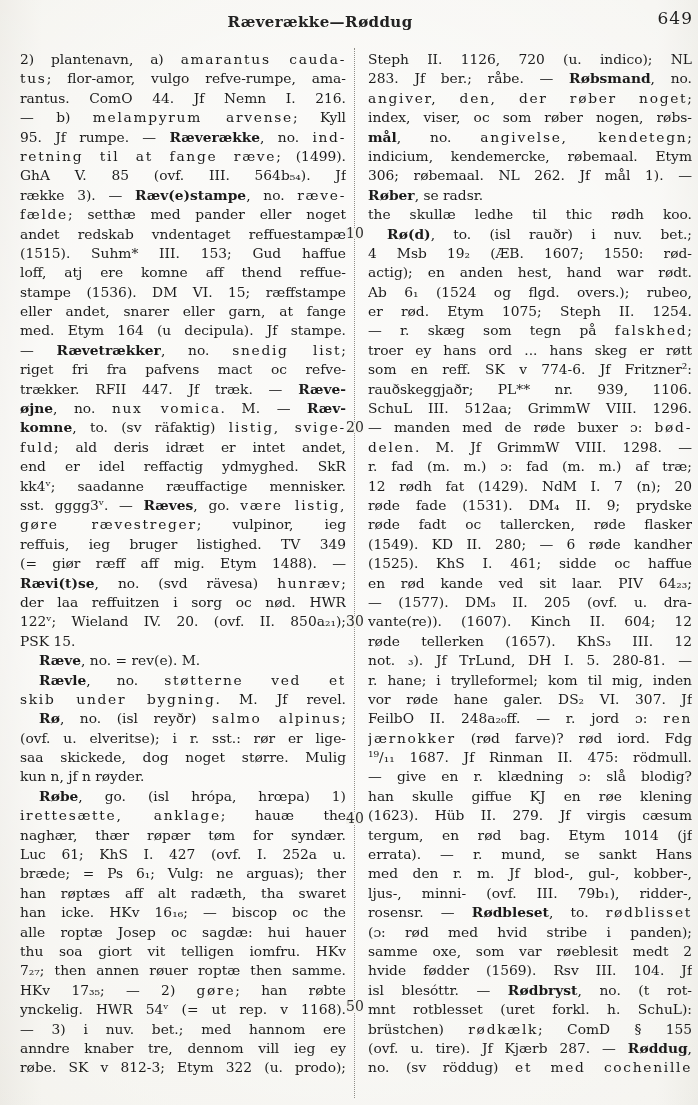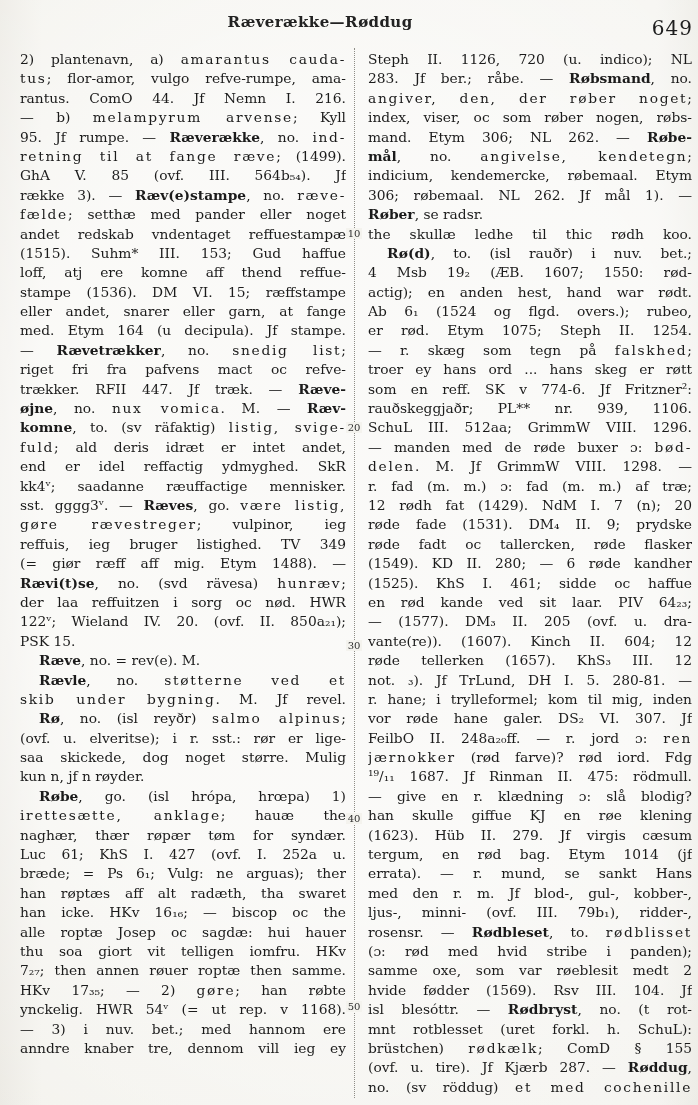--- a/index.html
+++ b/index.html
@@ -13,57 +13,57 @@
     font-family:"DejaVu Serif","Liberation Serif",serif;
     color:#1b1b1b;
     overflow:hidden;
   }
   .running-title{
     position:absolute;top:13px;left:0;width:640px;
     text-align:center;font-size:15px;font-weight:bold;
     letter-spacing:0.4px;color:#222;
   }
   .page-number{
-    position:absolute;top:16px;right:5px;
-    font-size:20px;color:#1e1e1e;letter-spacing:1px;
+    position:absolute;top:8px;right:5px;
+    font-size:17px;color:#1e1e1e;letter-spacing:1px;
   }
   .col{position:absolute;top:50px;}
   .col-left{left:20px;width:326px;}
   .col-right{left:368px;width:324px;}
   .line{
     height:19.4px;line-height:19.4px;font-size:13.8px;
     text-align:justify;text-align-last:justify;
     overflow:hidden;white-space:normal;
   }
   .line.nj{text-align-last:left;}
   .line.ind{padding-left:19px;}
   .line span.b{font-weight:bold;}
   .line span.sp{letter-spacing:1.7px;}
   .gutter-rule{
     position:absolute;left:354px;top:48px;height:1050px;width:0;
     border-left:1px dotted #8e8d86;
   }
   .gnum{
     position:absolute;left:346px;width:16px;text-align:center;
-    font-size:10px;line-height:11px;color:#2e2e2e;
+    font-size:14px;line-height:11px;color:#2e2e2e;
     background:#f4f3ee;
   }
 </style>
 </head>
 <body>
 
 <div class="page">
   <div class="running-title">Ræverække—Røddug</div>
   <div class="page-number">649</div>
 
   <div class="gutter-rule"></div>
   <div id="gutter-nums">
       <div class="gnum" style="top: 228px;">10</div>
       <div class="gnum" style="top: 422px;">20</div>
-      <div class="gnum" style="top: 616px; margin-top: 24px;">30</div>
+      <div class="gnum" style="top: 616px;">30</div>
       <div class="gnum" style="top: 813px;">40</div>
       <div class="gnum" style="top: 1001px;">50</div>
     </div>
 
   <div class="col col-left" id="col-left">
       <div class="line"><span>2) plantenavn, a) </span><span class="sp">amarantus cauda-</span></div>
       <div class="line"><span class="sp">tus</span><span>; flor-amor, vulgo refve-rumpe, ama-</span></div>
       <div class="line"><span>rantus. ComO 44. Jf Nemn I. 216.</span></div>
       <div class="line"><span>— b) </span><span class="sp">melampyrum arvense</span><span>; Kyll</span></div>
       <div class="line"><span>95. Jf rumpe. — </span><span class="b">Ræverække</span><span>, no. </span><span class="sp">ind-</span></div>
@@ -107,27 +107,27 @@
       <div class="line"><span>bræde; = Ps 6₁; Vulg: ne arguas); ther</span></div>
       <div class="line"><span>han røptæs aff alt radæth, tha swaret</span></div>
       <div class="line"><span>han icke. HKv 16₁₆; — biscop oc the</span></div>
       <div class="line"><span>alle roptæ Josep oc sagdæ: hui hauer</span></div>
       <div class="line"><span>thu soa giort vit telligen iomfru. HKv</span></div>
       <div class="line"><span>7₂₇; then annen røuer roptæ then samme.</span></div>
       <div class="line"><span>HKv 17₃₅; — 2) </span><span class="sp">gøre</span><span>; han røbte</span></div>
       <div class="line"><span>ynckelig. HWR 54ᵛ (= ut rep. v 1168).</span></div>
       <div class="line"><span>— 3) i nuv. bet.; med hannom ere</span></div>
       <div class="line"><span>anndre knaber tre, dennom vill ieg ey</span></div>
+      <div class="line"><span>røbe. SK v 812-3; Etym 322 (u. prodo);</span></div>
     </div>
   <div class="col col-right" id="col-right">
       <div class="line"><span>Steph II. 1126, 720 (u. indico); NL</span></div>
       <div class="line"><span>283. Jf ber.; råbe. — </span><span class="b">Røbsmand</span><span>, no.</span></div>
       <div class="line"><span class="sp">angiver, den, der røber noget</span><span>;</span></div>
       <div class="line"><span>index, viser, oc som røber nogen, røbs-</span></div>
-      <div class="line"><span>mand. Etym 306; NL 262. — </span><span class="b">Røbe-</span></div>
       <div class="line"><span class="b">mål</span><span>, no. </span><span class="sp">angivelse, kendetegn</span><span>;</span></div>
       <div class="line"><span>indicium, kendemercke, røbemaal. Etym</span></div>
       <div class="line"><span>306; røbemaal. NL 262. Jf mål 1). —</span></div>
       <div class="line nj"><span class="b">Røber</span><span>, se radsr.</span></div>
       <div class="line"><span>the skullæ ledhe til thic rødh koo.</span></div>
       <div class="line ind"><span class="b">Rø(d)</span><span>, to. (isl rauðr) i nuv. bet.;</span></div>
       <div class="line"><span>4 Msb 19₂ (ÆB. 1607; 1550: rød-</span></div>
       <div class="line"><span>actig); en anden hest, hand war rødt.</span></div>
       <div class="line"><span>Ab 6₁ (1524 og flgd. overs.); rubeo,</span></div>
       <div class="line"><span>er rød. Etym 1075; Steph II. 1254.</span></div>

